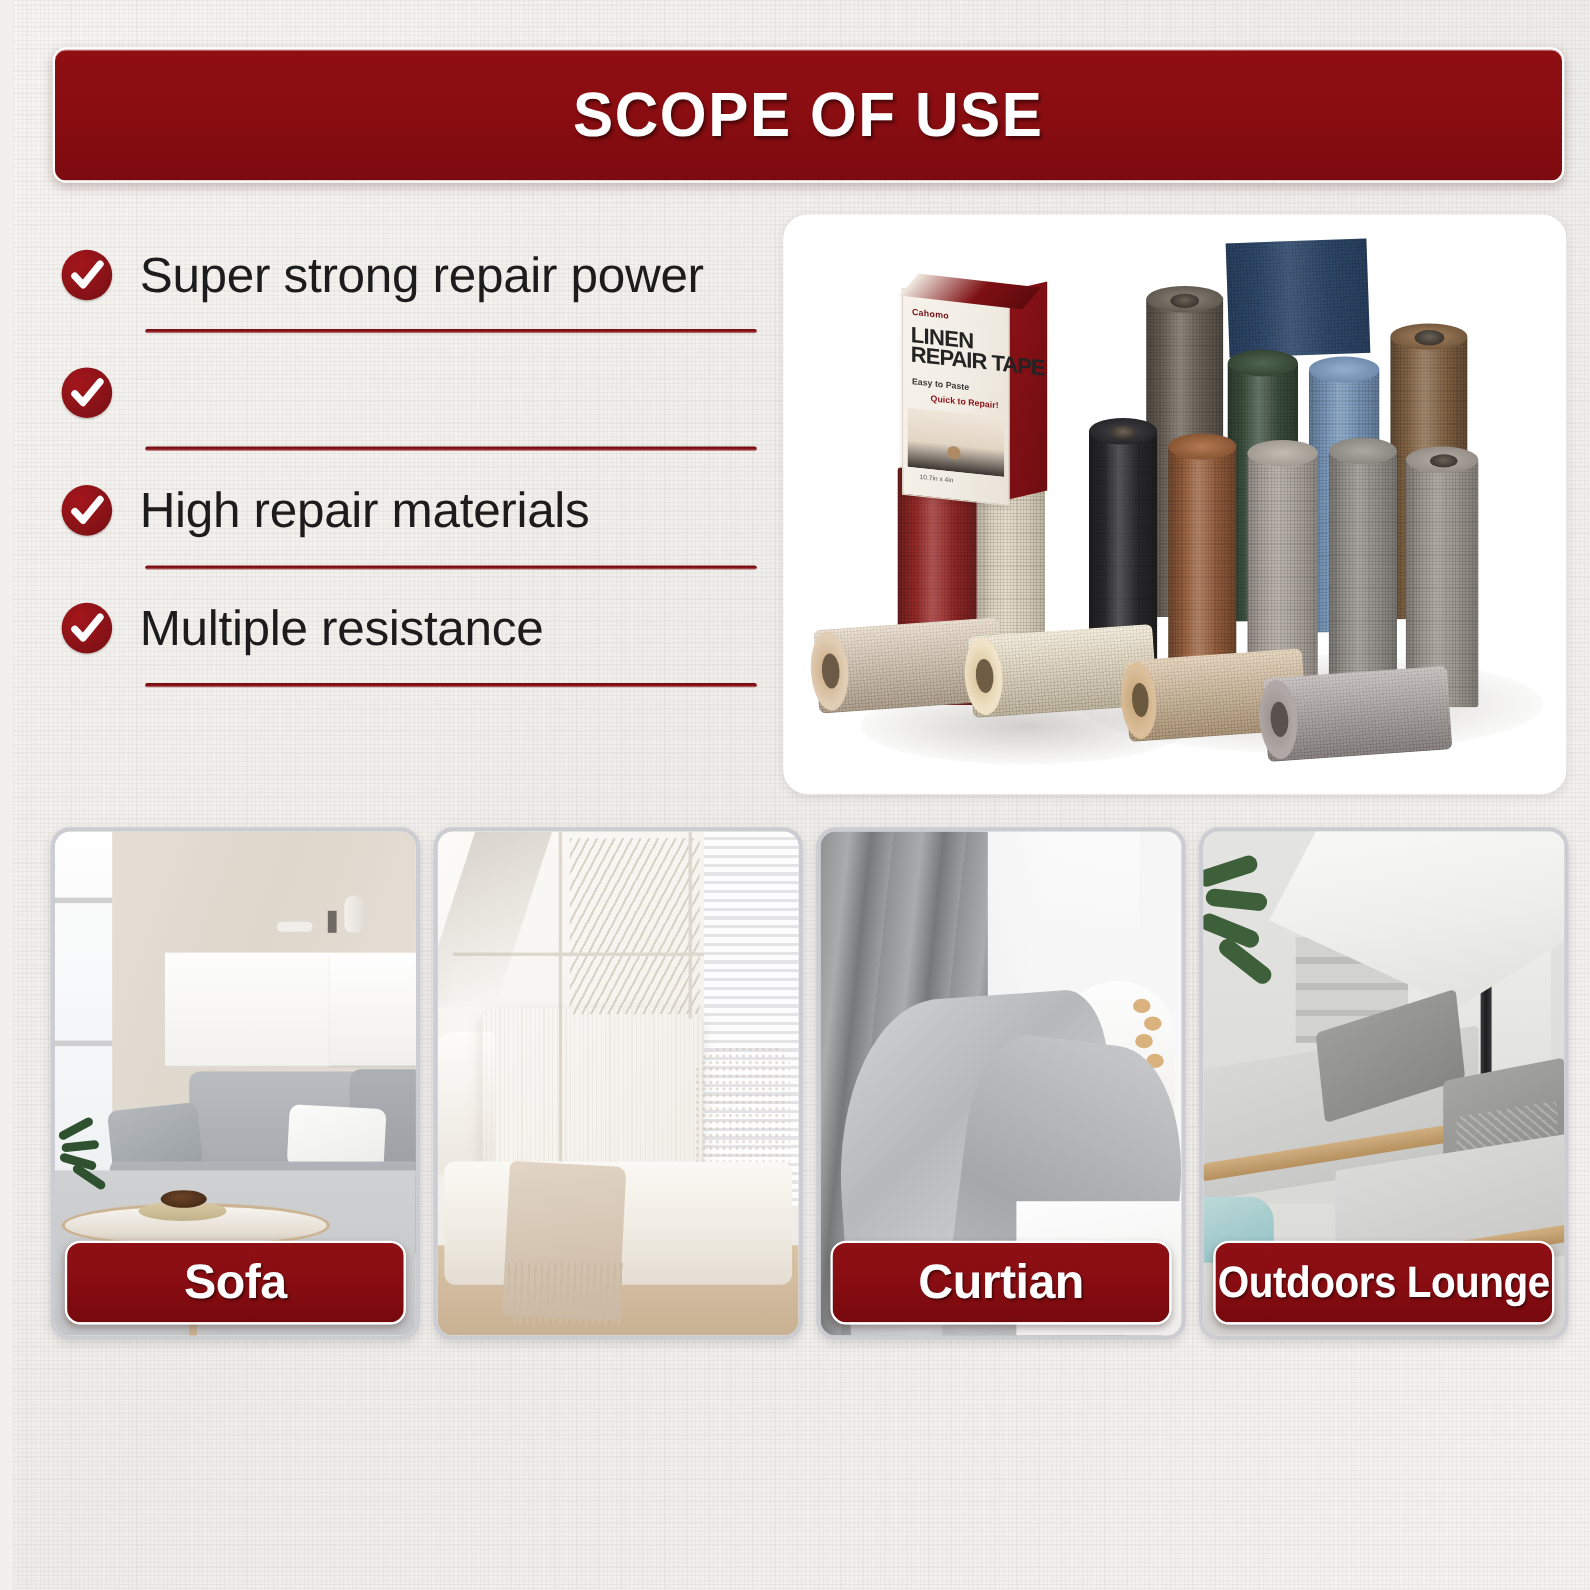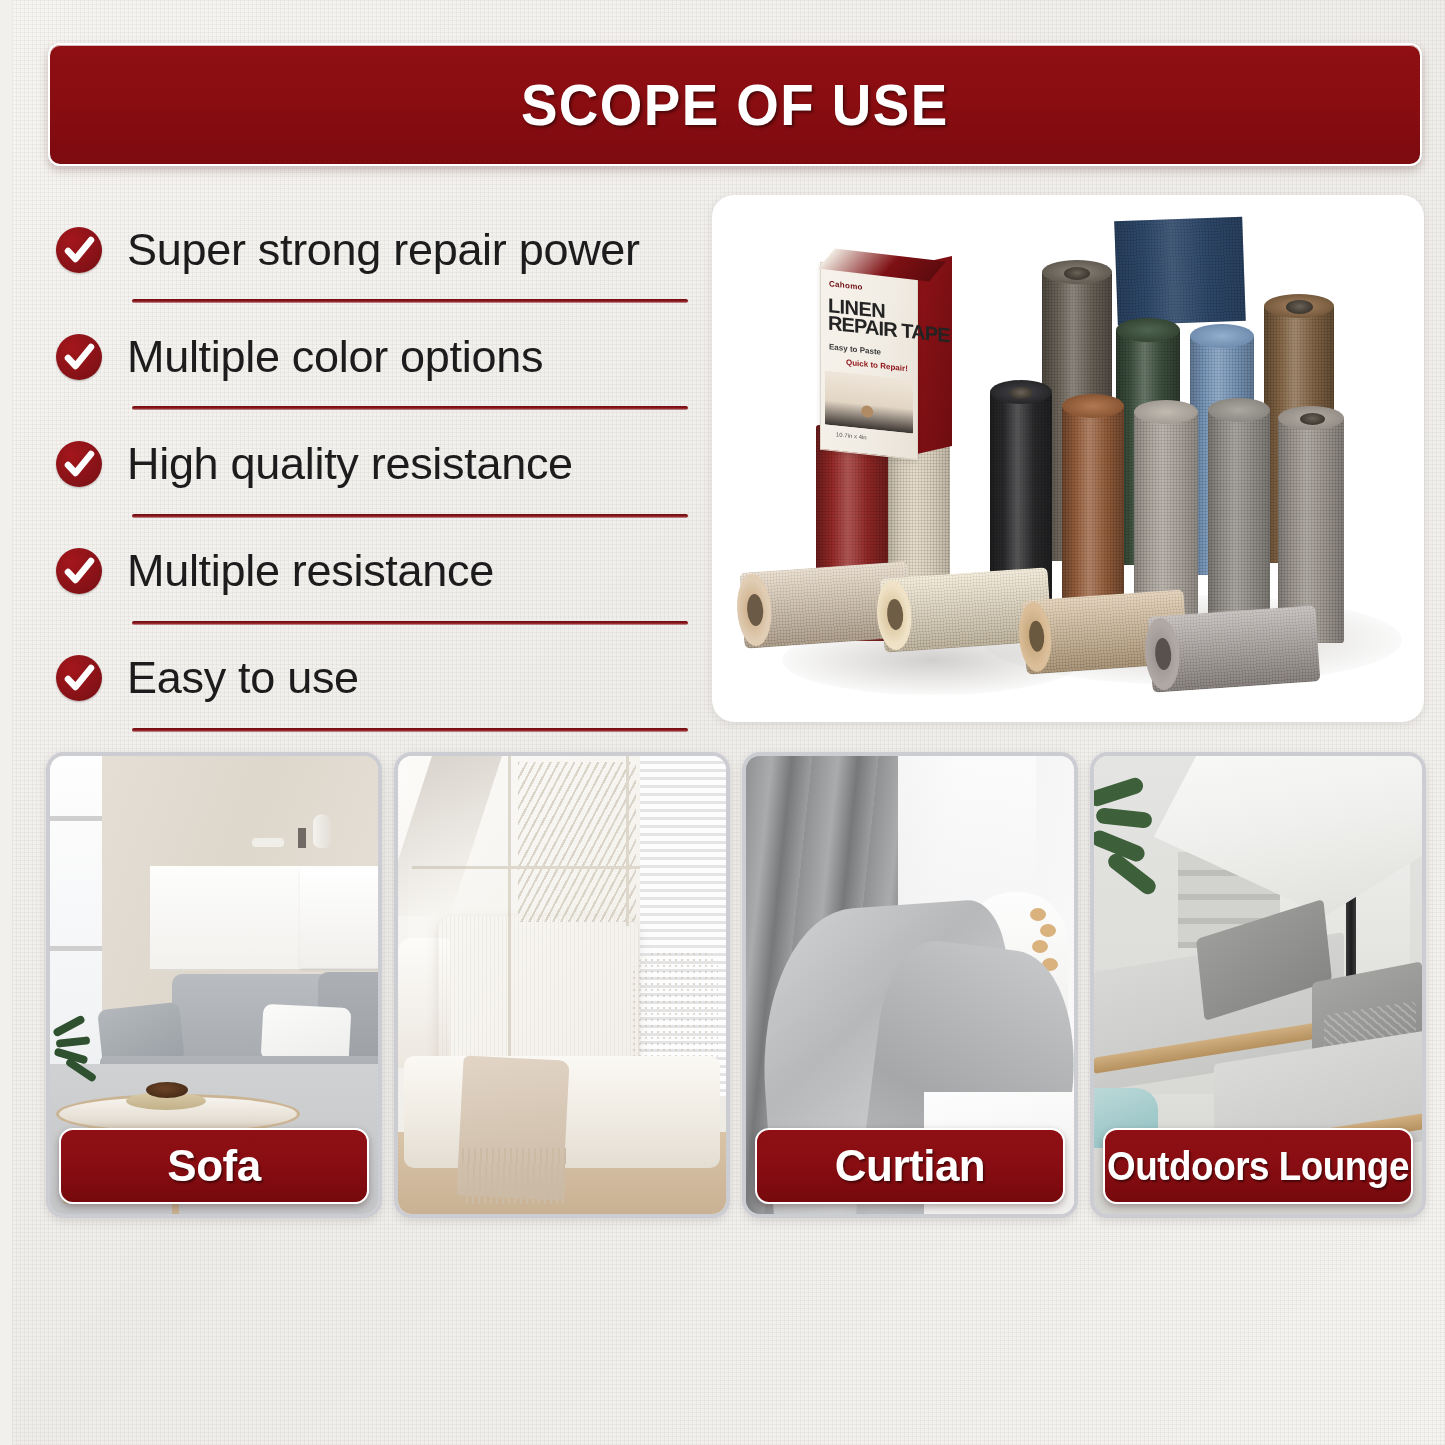--- a/index.html
+++ b/index.html
@@ -395,53 +395,43 @@
       <div class="feature-label">Super strong repair power</div>
       <div class="divider"></div>
     </div>
 
     <div class="feature-row">
       <div class="check-icon">
         <svg width="46" height="46" viewBox="0 0 46 46">
           <path d="M12 24 L19.5 32 L35 13" stroke="#ffffff" stroke-width="6.5" fill="none" stroke-linecap="round" stroke-linejoin="round"></path>
         </svg>
       </div>
-      <div class="feature-label">Multiple color options</div>
       <div class="divider"></div>
     </div>
 
     <div class="feature-row">
       <div class="check-icon">
         <svg width="46" height="46" viewBox="0 0 46 46">
           <path d="M12 24 L19.5 32 L35 13" stroke="#ffffff" stroke-width="6.5" fill="none" stroke-linecap="round" stroke-linejoin="round"></path>
         </svg>
       </div>
-      <div class="feature-label">High quality resistance</div>
+      <div class="feature-label">High repair materials</div>
       <div class="divider"></div>
     </div>
 
     <div class="feature-row">
       <div class="check-icon">
         <svg width="46" height="46" viewBox="0 0 46 46">
           <path d="M12 24 L19.5 32 L35 13" stroke="#ffffff" stroke-width="6.5" fill="none" stroke-linecap="round" stroke-linejoin="round"></path>
         </svg>
       </div>
       <div class="feature-label">Multiple resistance</div>
       <div class="divider"></div>
     </div>
 
-    <div class="feature-row">
-      <div class="check-icon">
-        <svg width="46" height="46" viewBox="0 0 46 46">
-          <path d="M12 24 L19.5 32 L35 13" stroke="#ffffff" stroke-width="6.5" fill="none" stroke-linecap="round" stroke-linejoin="round"></path>
-        </svg>
-      </div>
-      <div class="feature-label">Easy to use</div>
-      <div class="divider"></div>
-    </div>
 
   </div>
 
   <div class="product-card">
     <div class="scene">
 
       <div class="floor-shadow" style="left:70px; top:430px; width:300px; height:70px;"></div>
       <div class="floor-shadow" style="left:270px; top:400px; width:420px; height:90px;"></div>
 
       <div class="roll" style="left:404px; top:24px; width:128px; height:104px; transform:rotate(-2deg);">

